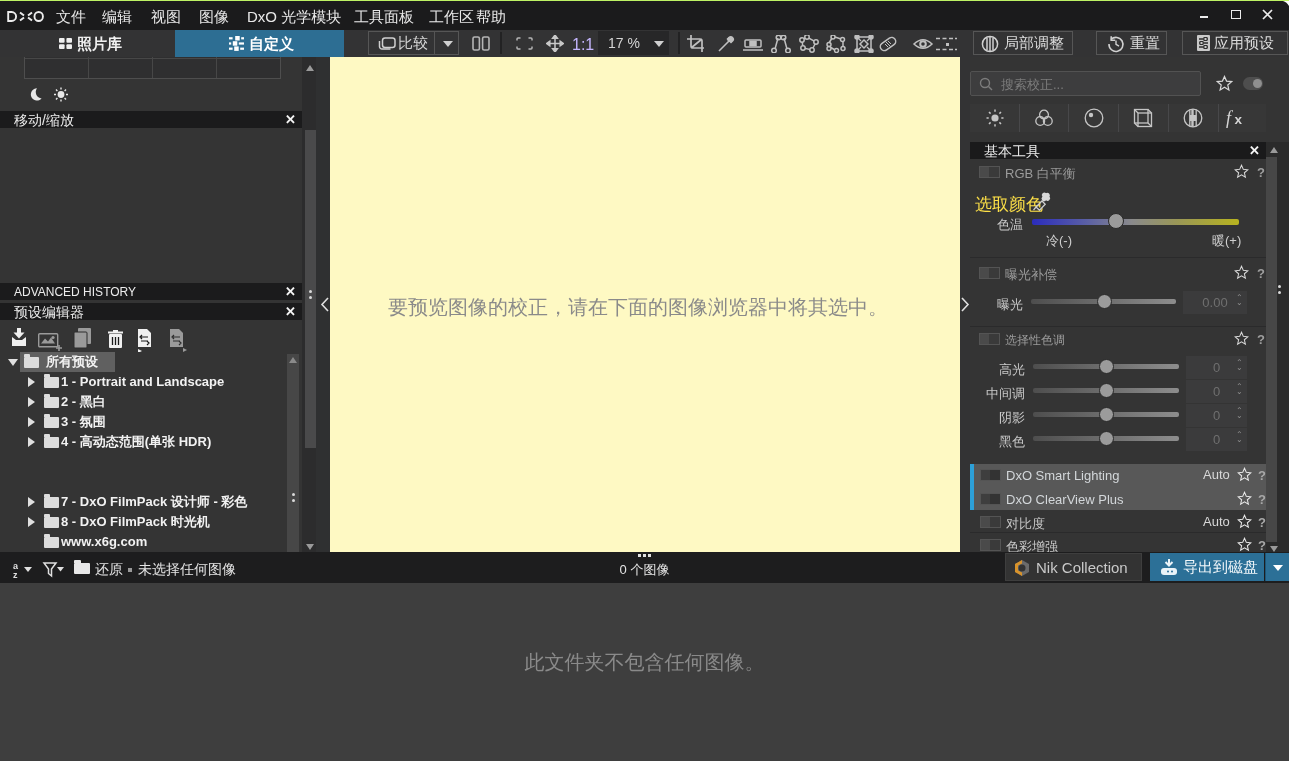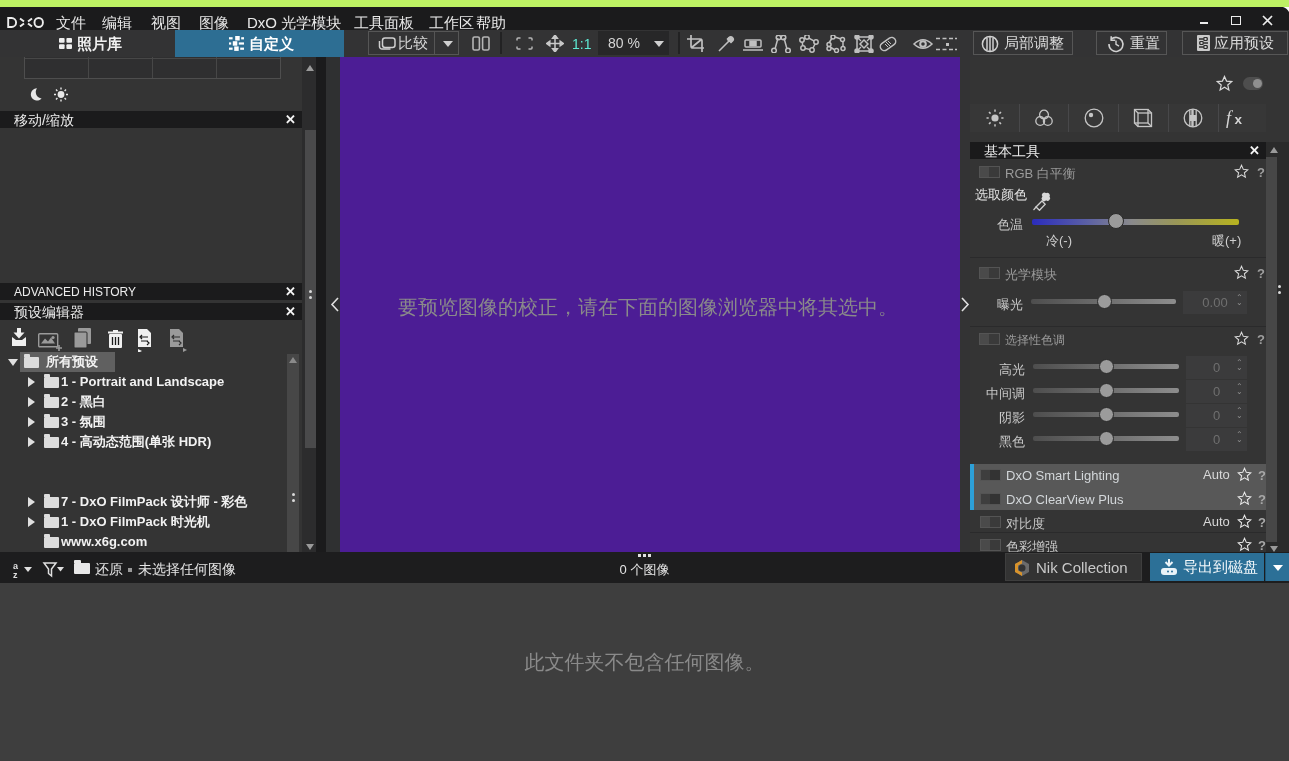--- a/index.html
+++ b/index.html
@@ -1,27 +1,27 @@
 <!DOCTYPE html>
 <html><head>
 <meta charset="utf-8">
 <style>
 *{margin:0;padding:0;box-sizing:border-box}
 html,body{width:1289px;height:761px;overflow:hidden;background:#1b1b1c;
  font-family:"Liberation Sans",sans-serif;-webkit-font-smoothing:antialiased}
 .abs{position:absolute}
 div,span{white-space:nowrap}
-#titlebar{left:0;top:0;width:1289px;height:30px;background:#1b1b1c;border-top:7px solid #bef264}
+#titlebar{left:0;top:0;width:1289px;height:30px;background:#1b1b1c;border-top:1px solid #bef264}
 .menu{position:absolute;top:0;height:30px;line-height:32px;font-size:15px;color:#e8e8e8;text-align:center}
 #toolbar{left:0;top:30px;width:1289px;height:27px;background:#333334}
 .tabtxt{font-size:15px;font-weight:bold;color:#f0f0f0}
 #tabblue{left:175px;top:0;width:169px;height:27px;background:#2d6e93}
 #leftpanel{left:0;top:57px;width:302px;height:495px;background:#343434;overflow:hidden}
 #lstrip{left:302px;top:57px;width:14px;height:495px;background:#2c2c2d}
-#canvas{left:326px;top:57px;width:644px;height:495px;background:#4c1d95}
+#canvas{left:316px;top:57px;width:644px;height:495px;background:#fef9c3}
 #rstrip{left:960px;top:57px;width:10px;height:495px;background:#333334}
 #rightpanel{left:970px;top:57px;width:296px;height:495px;background:#343434;overflow:hidden}
 #rsb{left:1266px;top:142px;width:23px;height:410px;background:#2b2b2b}
 #statusbar{left:0;top:552px;width:1289px;height:31px;background:#1d1d1e}
 #browser{left:0;top:583px;width:1289px;height:178px;background:#3e3e3e}
 .phead{position:absolute;left:0;width:100%;height:17px;background:#1b1b1c;color:#ececec;font-size:14px;line-height:18px}
 .phead .t{position:absolute;left:14px;top:0}
 .phx{position:absolute;right:4px;top:2px;width:13px;height:13px;color:#f5f5f5;font-size:13px;font-weight:bold;line-height:13px}
 .chk{position:absolute;width:21px;height:12px;border:1px solid #545454;background:linear-gradient(to right,#4a4a4a 0 50%,#3a3a3a 50% 100%)}
 .star{position:absolute;width:15px;height:15px}
@@ -121,23 +121,23 @@
         <path d="M1 3.5 V2 a1 1 0 0 1 1-1 h2.5 M12.5 1 h2.5 a1 1 0 0 1 1 1 v1.5 M16 9.5 v1.5 a1 1 0 0 1 -1 1 h-2.5 M4.5 12 H2 a1 1 0 0 1 -1-1 V9.5"></path>
       </g>
   </svg>
 
   <svg class="abs" style="left:546px;top:5px" width="18" height="17" viewBox="0 0 18 17">
     <g stroke="#c8c8c8" stroke-width="1.5" fill="#c8c8c8">
         <path d="M9 2 V15 M2.5 8.5 H15.5" fill="none"></path>
         <path d="M9 0 l2.4 3.3 h-4.8z M9 17 l2.4 -3.3 h-4.8z M0.5 8.5 l3.3 -2.4 v4.8z M17.5 8.5 l-3.3 -2.4 v4.8z"></path>
       </g>
   </svg>
-  <div class="abs" style="left:572px;top:6px;font-size:14px;color:#5eead4">1:1</div>
+  <div class="abs" style="left:572px;top:6px;font-size:16px;color:#c4b5fd">1:1</div>
   <div class="abs" style="left:598px;top:1px;width:71px;height:24px;background:#272728"></div>
-  <div class="abs" style="left:608px;top:5px;font-size:14px;color:#d5d5d5">80 %</div>
+  <div class="abs" style="left:608px;top:5px;font-size:14px;color:#d5d5d5">17 %</div>
   <div class="tri-d" style="left:654px;top:11px;border-top-color:#d0d0d0;border-top-width:6px;border-left-width:5px;border-right-width:5px"></div>
   <div class="abs" style="left:678px;top:2px;width:2px;height:22px;background:#222223"></div>
 
   <svg class="abs" style="left:687px;top:5px" width="270" height="18" viewBox="0 0 270 18">
     <g fill="none" stroke="#c0c0c0" stroke-width="1.5">
 
       <path d="M4 0 V11 a2 2 0 0 0 2 2 H17 M0 4 H13 a2 2 0 0 1 2 2 V17 M4 13 L15 4" stroke-width="1.7"></path>
 
       <g transform="translate(30,0)">
           <path d="M2 16 L12 6" stroke-width="1.6"></path>
@@ -322,21 +322,21 @@
       <span class="abs" style="left:61px">4 - 高动态范围(单张 HDR)</span>
     </div>
   <div class="trow" style="top:435px">
       <span class="tri-r" style="left:28px;top:5px"></span>
       <span class="folder" style="left:44px;top:5px"></span>
       <span class="abs" style="left:61px">7 - DxO FilmPack 设计师 - 彩色</span>
     </div>
   <div class="trow" style="top:455px">
       <span class="tri-r" style="left:28px;top:5px"></span>
       <span class="folder" style="left:44px;top:5px"></span>
-      <span class="abs" style="left:61px">1 - DxO FilmPack 时光机</span>
+      <span class="abs" style="left:61px">8 - DxO FilmPack 时光机</span>
     </div>
   <div class="trow" style="top:475px">
       <span class="folder" style="left:44px;top:5px"></span>
       <span class="abs" style="left:61px">www.x6g.com</span>
     </div>
 
   <div class="abs" style="left:287px;top:297px;width:12px;height:198px;background:#474747"></div>
   <div class="tri-d" style="left:289px;top:300px;transform:rotate(180deg);border-top-color:#8a8a8a;border-top-width:6px;border-left-width:4px;border-right-width:4px"></div>
   <div class="abs" style="left:292px;top:436px;width:3px;height:3px;border-radius:50%;background:#d9d9d9"></div>
   <div class="abs" style="left:292px;top:442px;width:3px;height:3px;border-radius:50%;background:#d9d9d9"></div>
@@ -358,20 +358,27 @@
     </svg>
 </div>
 <div id="rstrip" class="abs">
   <svg class="abs" style="left:1px;top:240px" width="9" height="15" viewBox="0 0 9 15">
       <path d="M1 1 L7 7.5 L1 14" stroke="#e0e0e0" stroke-width="1.6" fill="none"></path>
     </svg>
 </div>
 
 <div id="rightpanel" class="abs">
 
+  <div class="abs" style="left:0;top:14px;width:231px;height:25px;background:#3d3d3e;border:1px solid #525252;border-radius:2px">
+    <svg class="abs" style="left:8px;top:5px" width="14" height="14" viewBox="0 0 14 14">
+        <circle cx="6" cy="6" r="4.5" fill="none" stroke="#7c7c7c" stroke-width="1.4"></circle>
+        <path d="M9.5 9.5 L13 13" stroke="#7c7c7c" stroke-width="1.4"></path>
+      </svg>
+    <div class="abs" style="left:30px;top:4px;font-size:13px;color:#7c7c7c">搜索校正...</div>
+  </div>
   <svg class="star" style="left:246px;top:18px;width:17px;height:17px" viewBox="0 0 24 24">
       <path d="M12 2 l2.9 6.6 7.1 .7 -5.4 4.8 1.6 7 -6.2 -3.8 -6.2 3.8 1.6 -7 -5.4 -4.8 7.1 -.7 z" fill="none" stroke="#d8d8d8" stroke-width="1.7"></path>
     </svg>
   <div class="abs" style="left:273px;top:20px;width:20px;height:13px;border-radius:7px;background:#4e4e4e"></div>
   <div class="abs" style="left:283px;top:22px;width:9px;height:9px;border-radius:50%;background:#8f8f8f"></div>
 
   <div class="abs" style="left:0;top:47px;width:296px;height:28px;background:#373737">
     <div class="abs" style="left:49px;top:0;width:1px;height:100%;background:#48484a"></div>
     <div class="abs" style="left:98px;top:0;width:1px;height:100%;background:#48484a"></div>
     <div class="abs" style="left:148px;top:0;width:1px;height:100%;background:#48484a"></div>
@@ -417,36 +424,36 @@
       <span class="t">基本工具</span>
       <span class="phx">✕</span>
     </div>
 
   <div class="chk" style="left:9px;top:109px"></div>
   <div class="abs" style="left:35px;top:108px;font-size:13px;color:#9b9b9b">RGB 白平衡</div>
   <svg class="star" style="left:264px;top:107px" viewBox="0 0 24 24">
       <path d="M12 2 l2.9 6.6 7.1 .7 -5.4 4.8 1.6 7 -6.2 -3.8 -6.2 3.8 1.6 -7 -5.4 -4.8 7.1 -.7 z" fill="none" stroke="#d8d8d8" stroke-width="1.7"></path>
     </svg>
   <div class="qm" style="left:287px;top:108px">?</div>
-  <div class="abs" style="left:5px;top:129px;font-size:13px;color:#e5e5e5">选取颜色</div>
+  <div class="abs" style="left:5px;top:136px;font-size:17px;color:#fde047">选取颜色</div>
   <svg class="abs" style="left:62px;top:134px" width="20" height="20" viewBox="0 0 20 20">
     <path d="M1.5 19 L4.5 15.5" stroke="#cfcfcf" stroke-width="1.2" fill="none"></path>
     <path d="M4 16 L10 10 l3.2 3.2 L7.5 19.3 z" stroke="#cfcfcf" stroke-width="1.3" fill="none"></path>
     <rect x="9.2" y="3.2" width="9.6" height="5" rx="2.5" fill="#d8d8d8" transform="rotate(45 14 5.7)"></rect>
     <rect x="11.2" y="1.2" width="5" height="9.6" rx="2.5" fill="#d8d8d8" transform="rotate(45 13.7 6)"></rect>
   </svg>
   <div class="slabel" style="left:0;top:159px;width:53px;font-size:13px">色温</div>
   <div class="abs" style="left:62px;top:162px;width:207px;height:6px;border-radius:2px;background:linear-gradient(to right,#2b2cbd,#5a5fa5 26%,#8a8a8c 48%,#9a9757 70%,#b7b31f)"></div>
   <div class="thumb" style="left:138px;top:156px;width:16px;height:16px"></div>
   <div class="abs" style="left:76px;top:175px;font-size:13px;color:#cfcfcf">冷(-)</div>
   <div class="abs" style="left:242px;top:175px;font-size:13px;color:#cfcfcf">暖(+)</div>
   <div class="sep" style="top:200px"></div>
 
   <div class="chk" style="left:9px;top:210px"></div>
-  <div class="abs" style="left:35px;top:209px;font-size:13px;color:#9b9b9b">光学模块</div>
+  <div class="abs" style="left:35px;top:209px;font-size:13px;color:#9b9b9b">曝光补偿</div>
   <svg class="star" style="left:264px;top:208px" viewBox="0 0 24 24">
       <path d="M12 2 l2.9 6.6 7.1 .7 -5.4 4.8 1.6 7 -6.2 -3.8 -6.2 3.8 1.6 -7 -5.4 -4.8 7.1 -.7 z" fill="none" stroke="#d8d8d8" stroke-width="1.7"></path>
     </svg>
   <div class="qm" style="left:287px;top:209px">?</div>
   <div class="slabel" style="left:0;top:239px;width:53px;font-size:13px">曝光</div>
   <div class="slidtrack" style="left:61px;top:242px;width:145px"></div>
   <div class="thumb" style="left:127px;top:237px"></div>
   <div class="valbox" style="left:213px;top:234px">0.00<span class="spin" style="left:53px;top:4px">⌃<br>⌄</span></div>
   <div class="sep" style="top:269px"></div>
 

